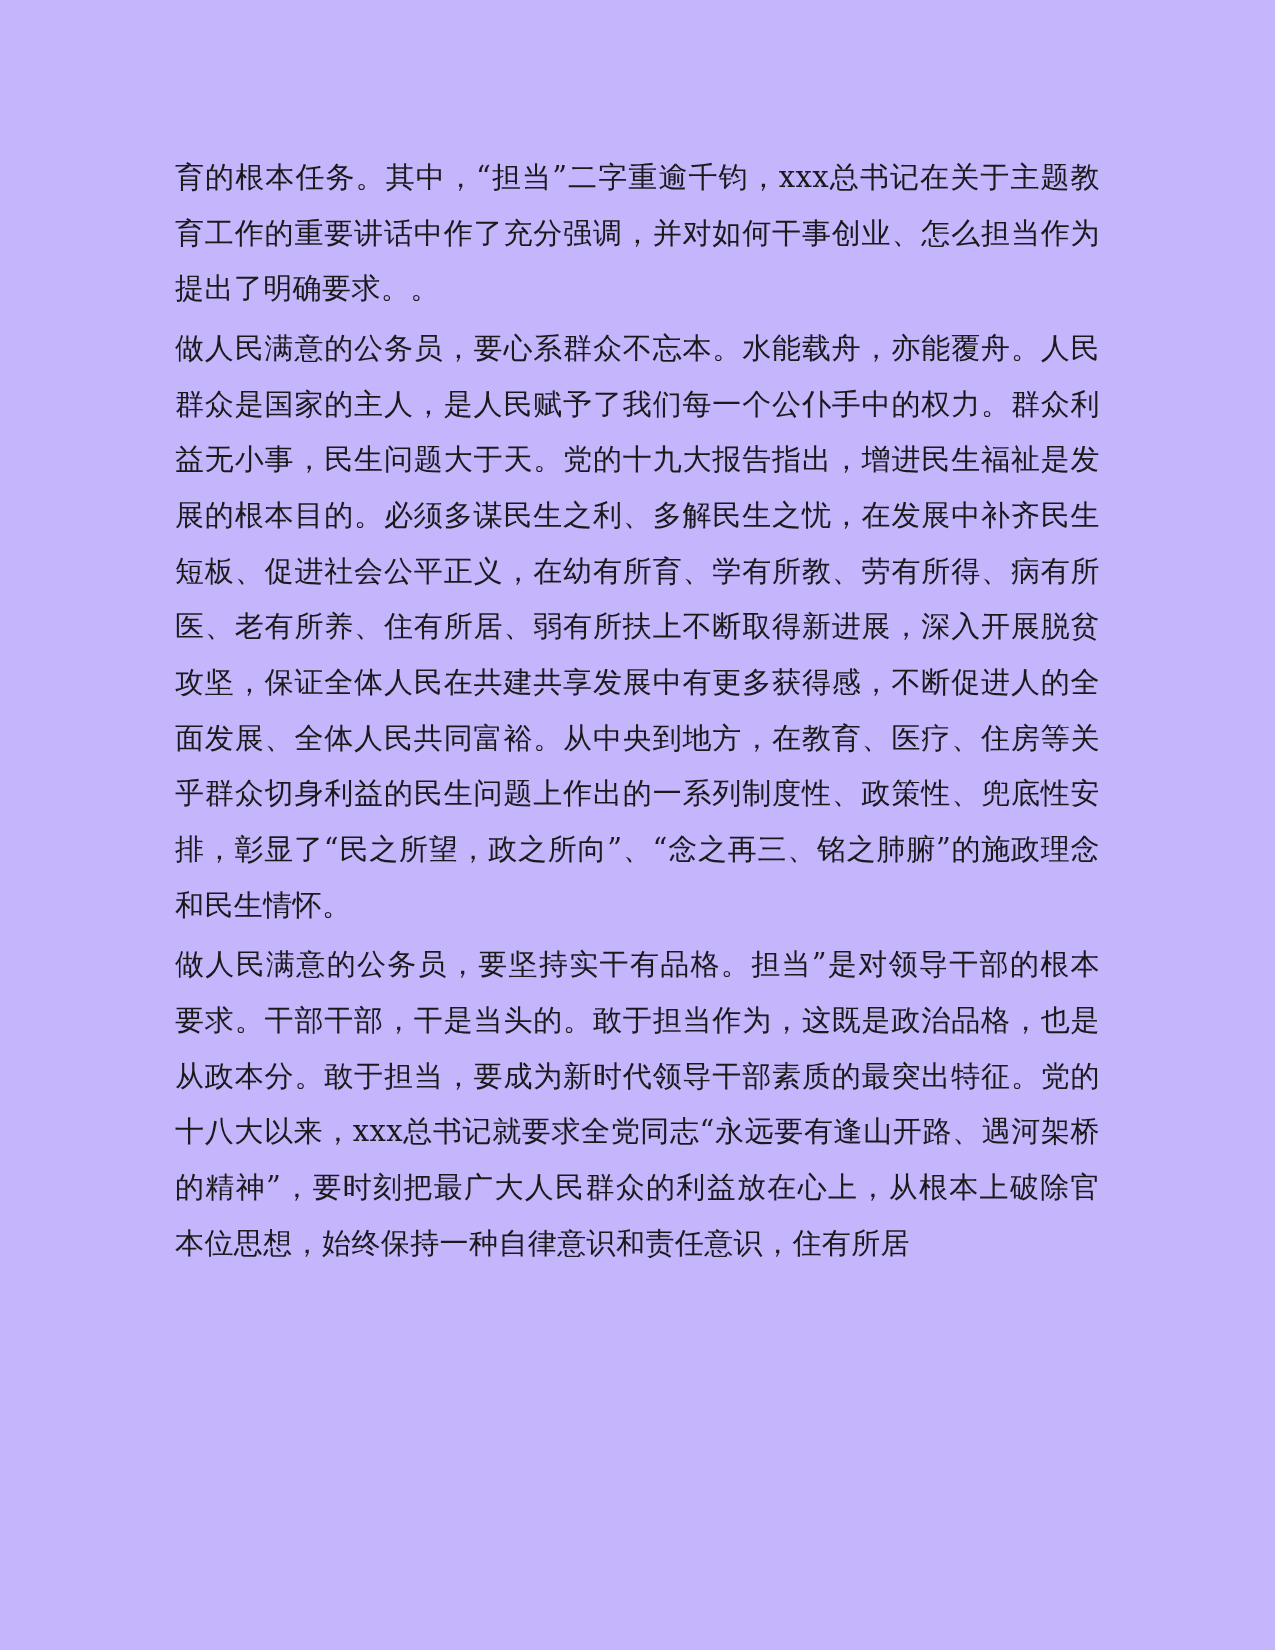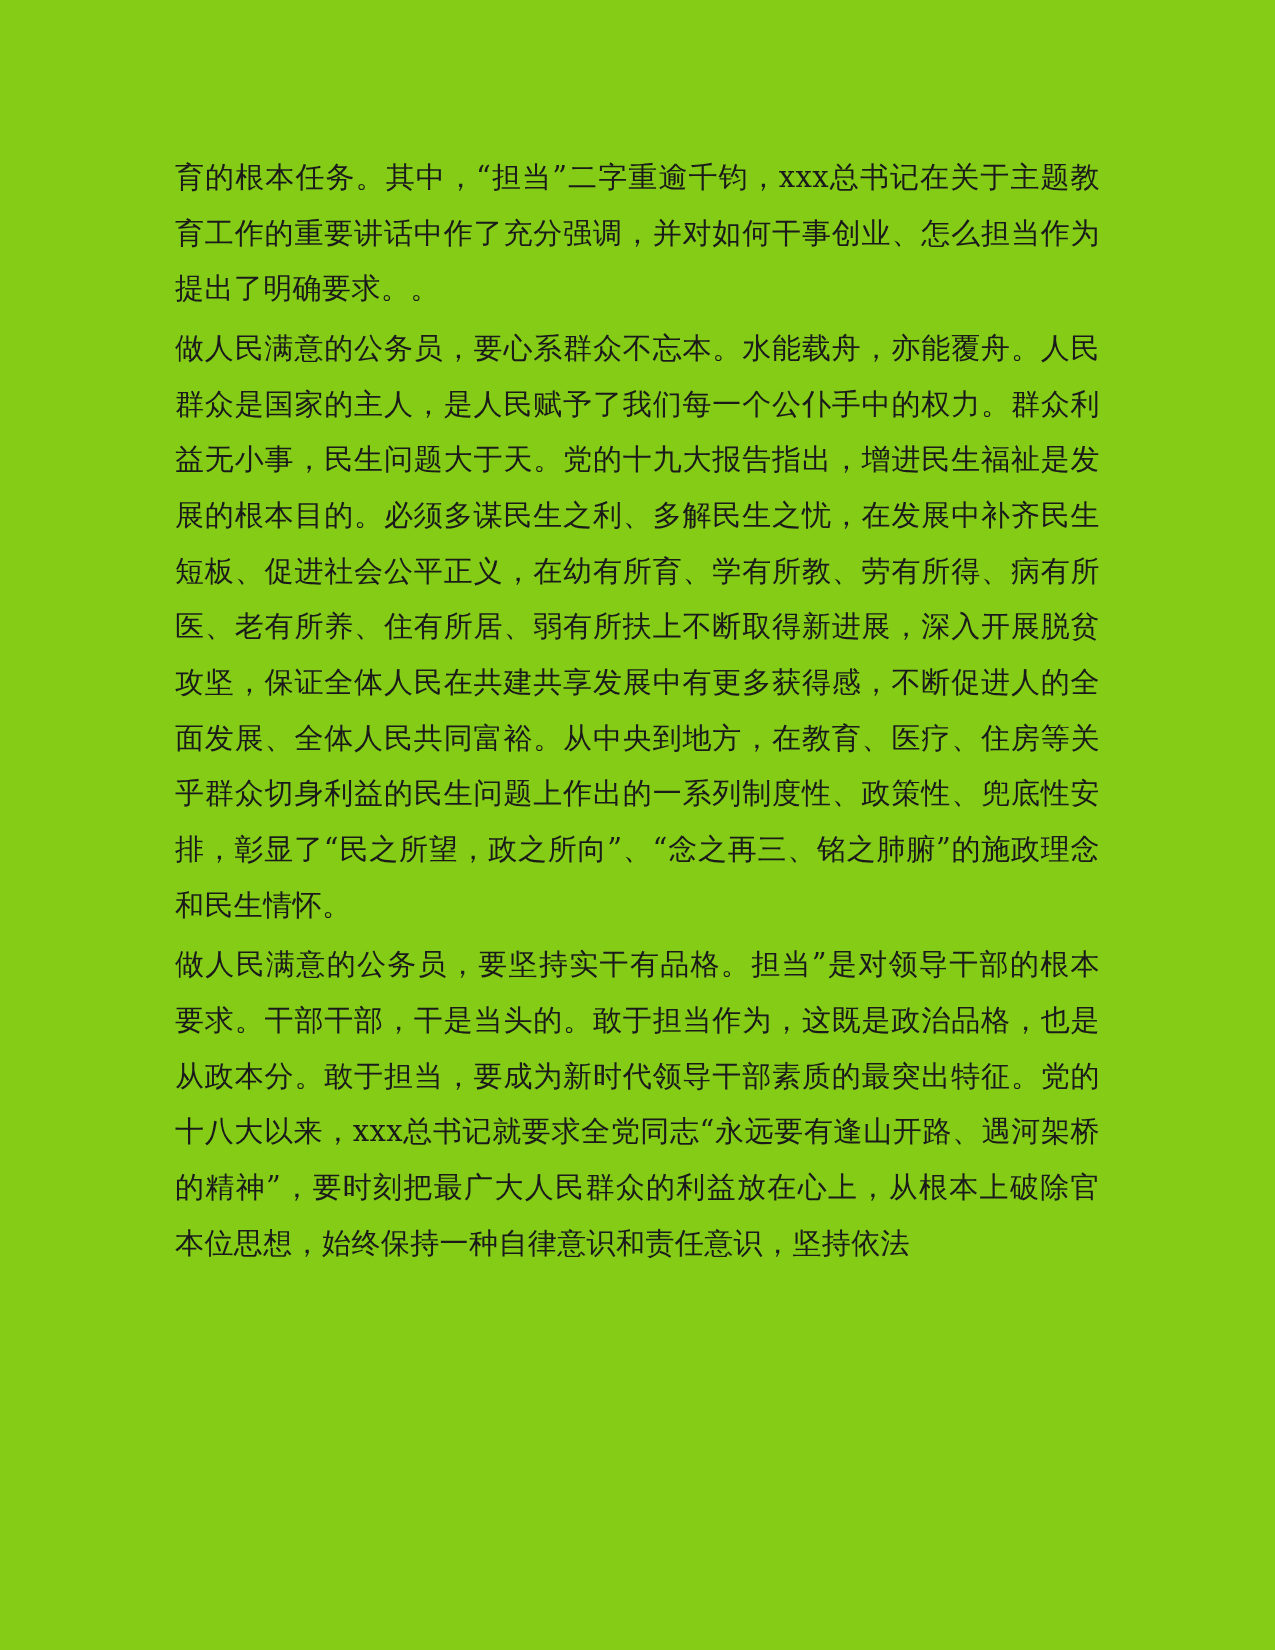--- a/index.html
+++ b/index.html
@@ -3,21 +3,21 @@
 <meta charset="utf-8">
 <style>
   html, body {
     margin: 0;
     padding: 0;
     background: #ffffff;
   }
   .page {
     width: 1275px;
     height: 1650px;
-    background: #84cc16;
+    background: #c4b5fd;
     position: relative;
     box-sizing: border-box;
     padding: 150px 175px 0 175px;
     font-family: "DejaVu Serif", "Liberation Serif", serif;
   }
   .doc-body {
     width: 925px;
   }
   .para {
     font-size: 29px;
@@ -33,15 +33,15 @@
     text-indent: 0;
   }
 </style>
 </head>
 <body>
 
 <div class="page">
   <div class="doc-body">
     <p class="para first">育的根本任务。其中，“担当”二字重逾千钧，xxx总书记在关于主题教育工作的重要讲话中作了充分强调，并对如何干事创业、怎么担当作为提出了明确要求。。</p>
     <p class="para">做人民满意的公务员，要心系群众不忘本。水能载舟，亦能覆舟。人民群众是国家的主人，是人民赋予了我们每一个公仆手中的权力。群众利益无小事，民生问题大于天。党的十九大报告指出，增进民生福祉是发展的根本目的。必须多谋民生之利、多解民生之忧，在发展中补齐民生短板、促进社会公平正义，在幼有所育、学有所教、劳有所得、病有所医、老有所养、住有所居、弱有所扶上不断取得新进展，深入开展脱贫攻坚，保证全体人民在共建共享发展中有更多获得感，不断促进人的全面发展、全体人民共同富裕。从中央到地方，在教育、医疗、住房等关乎群众切身利益的民生问题上作出的一系列制度性、政策性、兜底性安排，彰显了“民之所望，政之所向”、“念之再三、铭之肺腑”的施政理念和民生情怀。</p>
-    <p class="para">做人民满意的公务员，要坚持实干有品格。担当”是对领导干部的根本要求。干部干部，干是当头的。敢于担当作为，这既是政治品格，也是从政本分。敢于担当，要成为新时代领导干部素质的最突出特征。党的十八大以来，xxx总书记就要求全党同志“永远要有逢山开路、遇河架桥的精神”，要时刻把最广大人民群众的利益放在心上，从根本上破除官本位思想，始终保持一种自律意识和责任意识，坚持依法</p>
+    <p class="para">做人民满意的公务员，要坚持实干有品格。担当”是对领导干部的根本要求。干部干部，干是当头的。敢于担当作为，这既是政治品格，也是从政本分。敢于担当，要成为新时代领导干部素质的最突出特征。党的十八大以来，xxx总书记就要求全党同志“永远要有逢山开路、遇河架桥的精神”，要时刻把最广大人民群众的利益放在心上，从根本上破除官本位思想，始终保持一种自律意识和责任意识，住有所居</p>
   </div>
 </div>
 
 </body></html>

